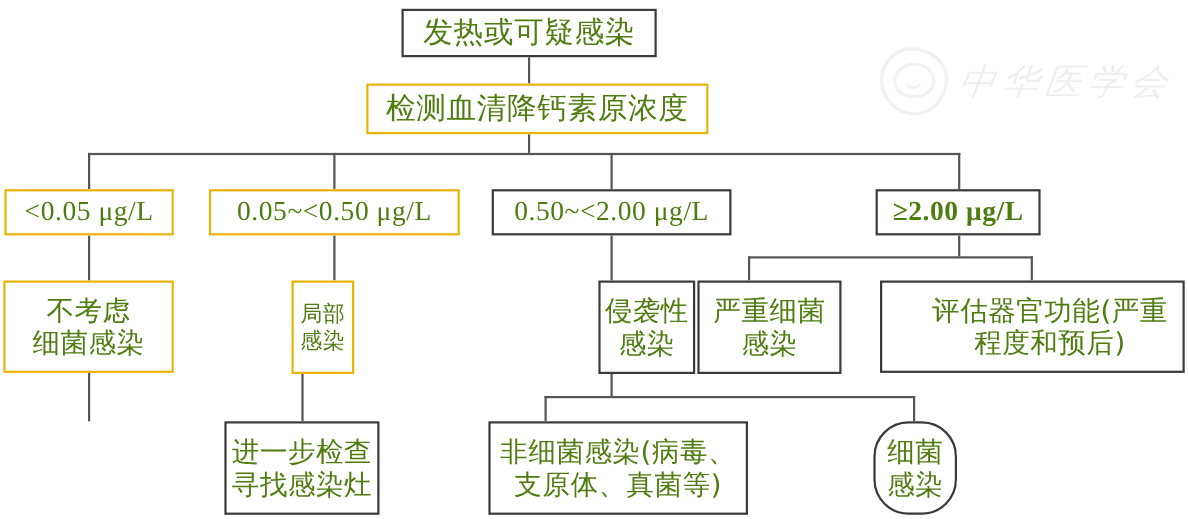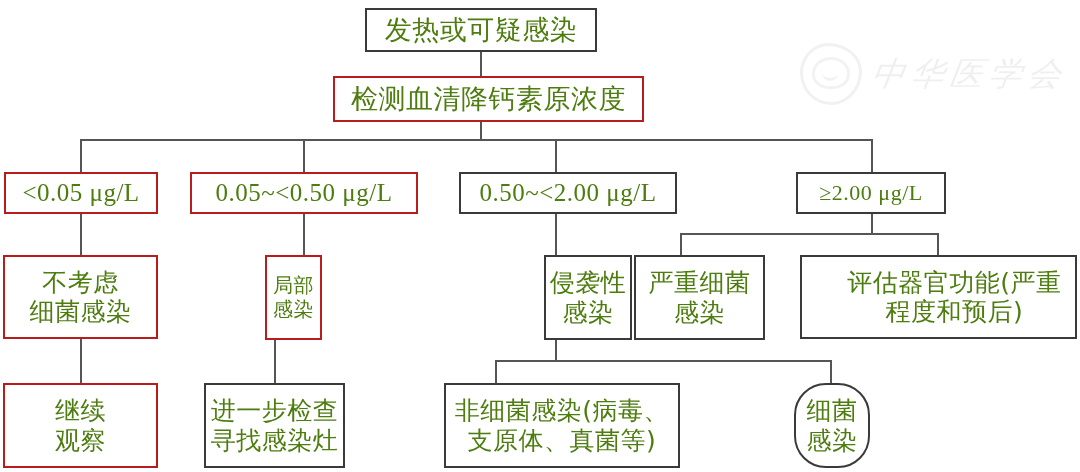--- a/index.html
+++ b/index.html
@@ -20,32 +20,32 @@
     display:flex;
     align-items:center;
     justify-content:center;
     text-align:center;
     color:#4d7c0f;
     line-height:1.18;
     white-space:pre-line;
     letter-spacing:0.5px;
     z-index:3;
   }
-  .node.thin{border:2px solid #b91c1c;}
+  .node.thin{border:2px solid #eab308;}
   .cjk{font-family:"DejaVu Sans","Liberation Sans",sans-serif;font-weight:400;}
   .num{font-family:"Liberation Serif","DejaVu Serif",serif;}
 
   
   #n-root       {left:365px; top:8px;   width:232px; height:44px; font-size:27px;}
   #n-measure    {left:333px; top:76px;  width:311px; height:46px; font-size:27px;}
 
   #n-t1         {left:4px;   top:172px; width:154px; height:42px; font-size:25px;}
   #n-t2         {left:190px; top:172px; width:228px; height:42px; font-size:25px;}
-  #n-t3         {left:447px; top:172px; width:218px; height:42px; font-size:25px;margin-left:12px;}
-  #n-t4         {left:796px; top:172px; width:150px; height:42px; font-size:22px;}
+  #n-t3         {left:447px; top:172px; width:218px; height:42px; font-size:25px;}
+  #n-t4         {left:796px; top:172px; width:150px; height:42px; font-size:25px;font-weight:bold;}
 
   #n-nobact     {left:3px;   top:255px; width:155px; height:84px; font-size:25px;}
   #n-local      {left:265px; top:255px; width:57px;  height:85px; font-size:20px;}
   #n-invasive   {left:500px; top:255px; width:88px; height:85px; font-size:25px;margin-left:44px;}
   #n-severe     {left:634px; top:255px; width:131px; height:85px; font-size:25px;}
   #n-organ      {left:800px; top:255px; width:277px; height:84px; font-size:25px;padding-left:32px;}
 
   #n-observe    {left:3px;   top:383px; width:155px; height:85px; font-size:25px;}
   #n-further    {left:204px; top:383px; width:141px; height:85px; font-size:25px;}
   #n-nonbact    {left:444px; top:383px; width:236px; height:85px; font-size:25px;}
@@ -133,22 +133,20 @@
 细菌感染</div>
   <div class="node thin cjk" id="n-local">局部
 感染</div>
   <div class="node cjk" id="n-invasive">侵袭性
 感染</div>
   <div class="node cjk" id="n-severe">严重细菌
 感染</div>
   <div class="node cjk" id="n-organ">评估器官功能(严重
 程度和预后)</div>
 
-  <div class="node thin cjk" id="n-observe">继续
-观察</div>
   <div class="node cjk" id="n-nonbact">非细菌感染(病毒、
 支原体、真菌等)</div>
   <div class="node cjk" id="n-further">进一步检查
 寻找感染灶</div>
   <div class="node cjk" id="n-bact">细菌
 感染</div>
 
 </div>
 
 </body></html>

